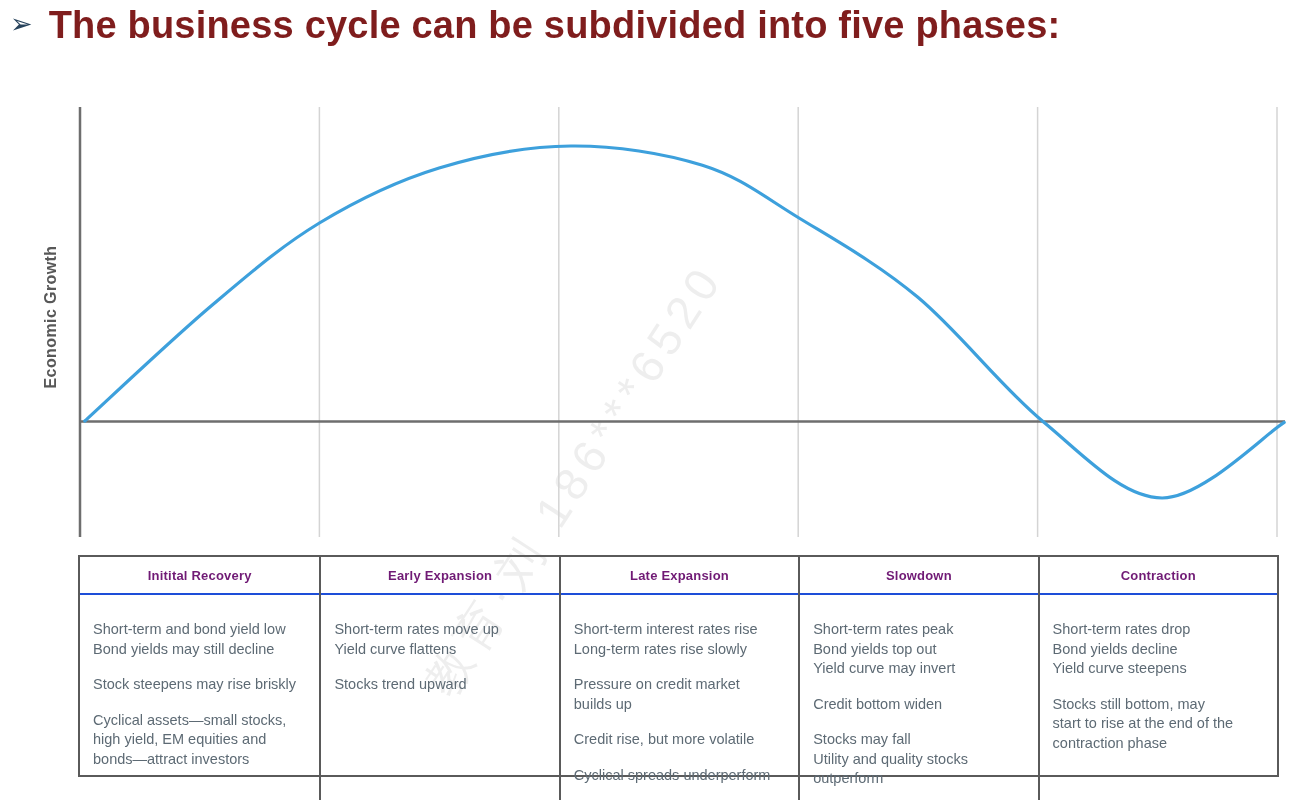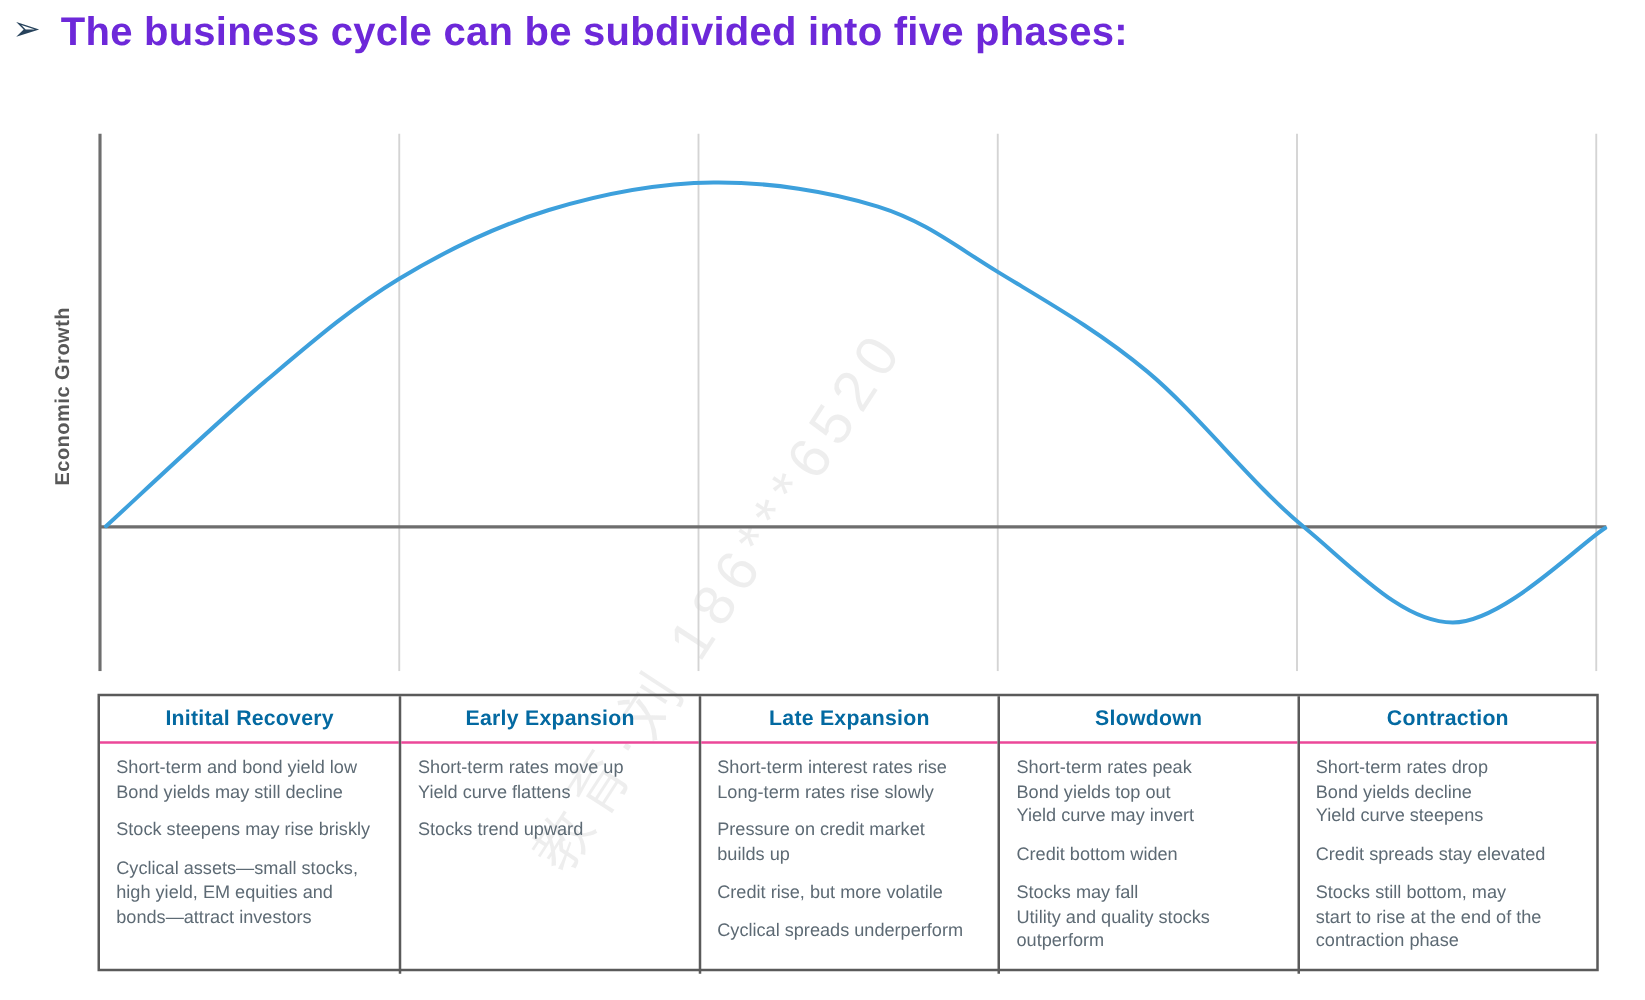--- a/index.html
+++ b/index.html
@@ -11,21 +11,21 @@
 
   
   .title-row {
     position:absolute; left:10px; top:6px; display:flex; align-items:flex-start; z-index:3;
   }
   .bullet {
     font-size:27px; line-height:36px; color:#27435c; margin-right:16px;
     font-family:"DejaVu Sans", sans-serif;
   }
   .page-title {
-    font-size:32px; line-height:38px; font-weight:bold; color:#6d28d9;
+    font-size:38px; line-height:38px; font-weight:bold; color:#7f1d1d;
     letter-spacing:0.2px;
   }
 
   
   .chart-svg { position:absolute; left:0; top:105px; z-index:1; }
   .ylabel {
     position:absolute; left:-49px; top:308px; width:200px; text-align:center;
     transform:rotate(-90deg);
     font-size:16px; font-weight:bold; color:#585858; letter-spacing:0.4px;
     z-index:3;
@@ -44,29 +44,29 @@
   
   .phase-table {
     position:absolute; left:78px; top:555px; width:1201px; height:222px;
     display:grid; grid-template-columns:repeat(5, 1fr);
     border:2px solid #5a5a5a; box-sizing:border-box;
     background:transparent; z-index:2;
   }
   .phase-col { border-left:2px solid #5a5a5a; display:flex; flex-direction:column; min-width:0; }
   .phase-col:first-child { border-left:none; }
   .phase-header {
-    height:36px; flex:0 0 36px; border-bottom:2px solid #ec4899;
+    height:36px; flex:0 0 36px; border-bottom:2px solid #1d4ed8;
     display:flex; align-items:center; justify-content:center;
-    font-weight:bold; font-size:17px; color:#0369a1; letter-spacing:0.2px;
+    font-weight:bold; font-size:13px; color:#701a75; letter-spacing:0.2px;
   }
   .phase-body {
     padding:9px 8px 4px 13px;
     font-size:14.5px; line-height:19.5px; color:#5d6a74;
   }
-  .phase-body p { margin:1px 0 11px 0; white-space:pre-line; }
+  .phase-body p { margin:16px 0 11px 0; white-space:pre-line; }
 </style>
 </head>
 <body>
 
 <div class="title-row">
   <span class="bullet">➢</span>
   <span class="page-title">The business cycle can be subdivided into five phases:</span>
 </div>
 
 <div class="watermark">教育·刘 186***6520</div>
@@ -129,19 +129,18 @@
 Utility and quality stocks
 outperform</p>
       </div>
     </div>
     <div class="phase-col">
       <div class="phase-header">Contraction</div>
       <div class="phase-body">
         <p>Short-term rates drop
 Bond yields decline
 Yield curve steepens</p>
-        <p>Credit spreads stay elevated</p>
         <p>Stocks still bottom, may
 start to rise at the end of the
 contraction phase</p>
       </div>
     </div>
   </div>
 
 </body></html>

